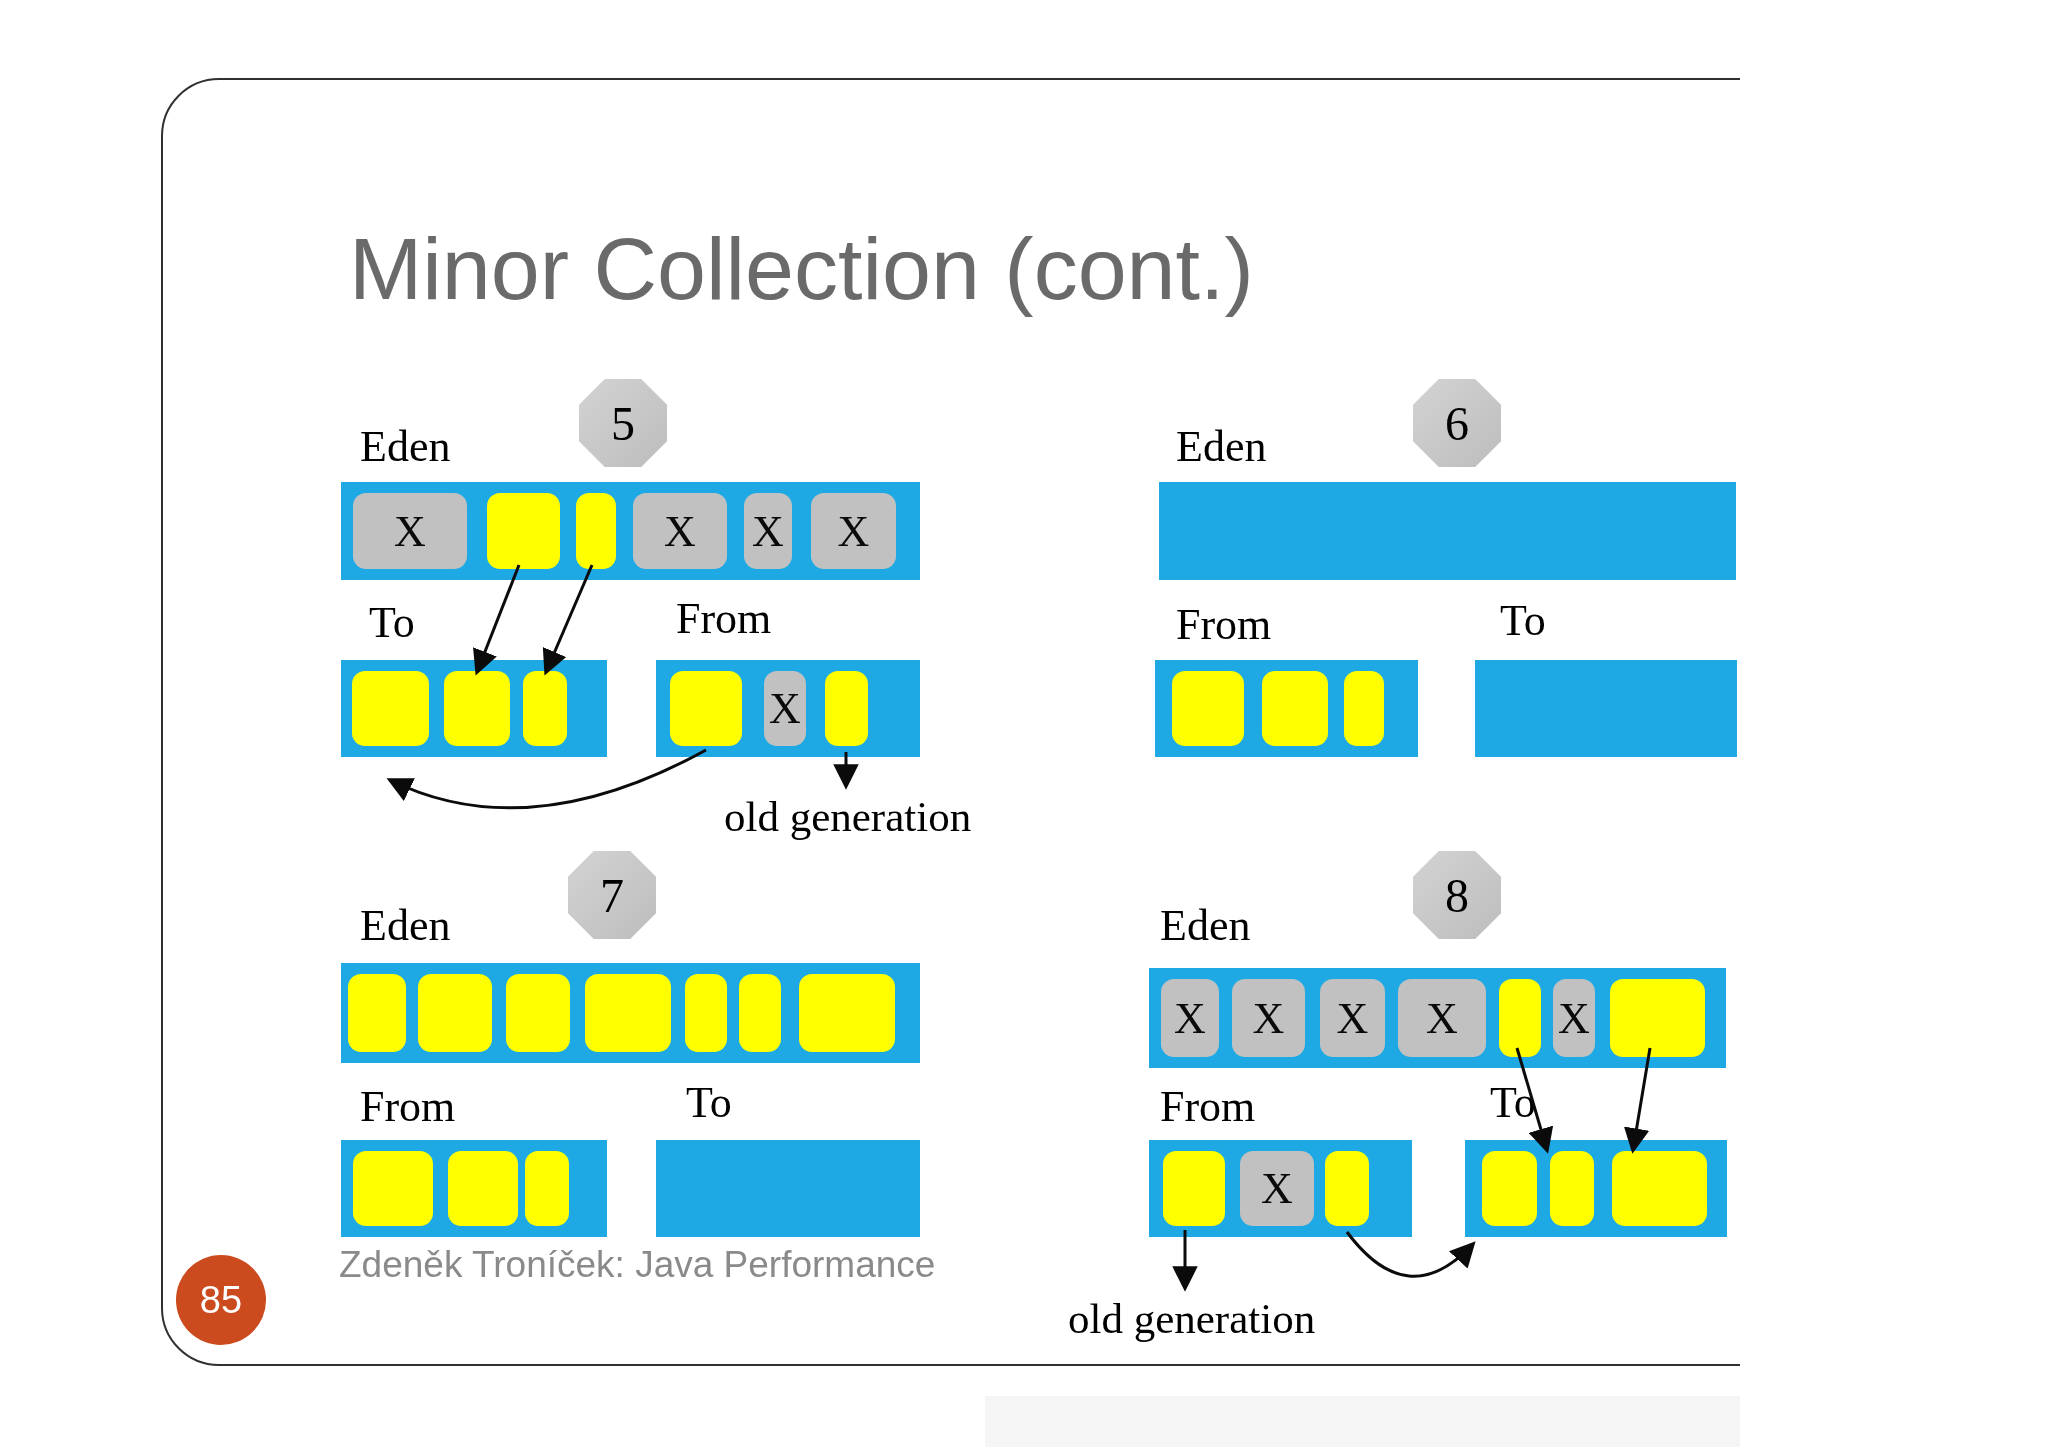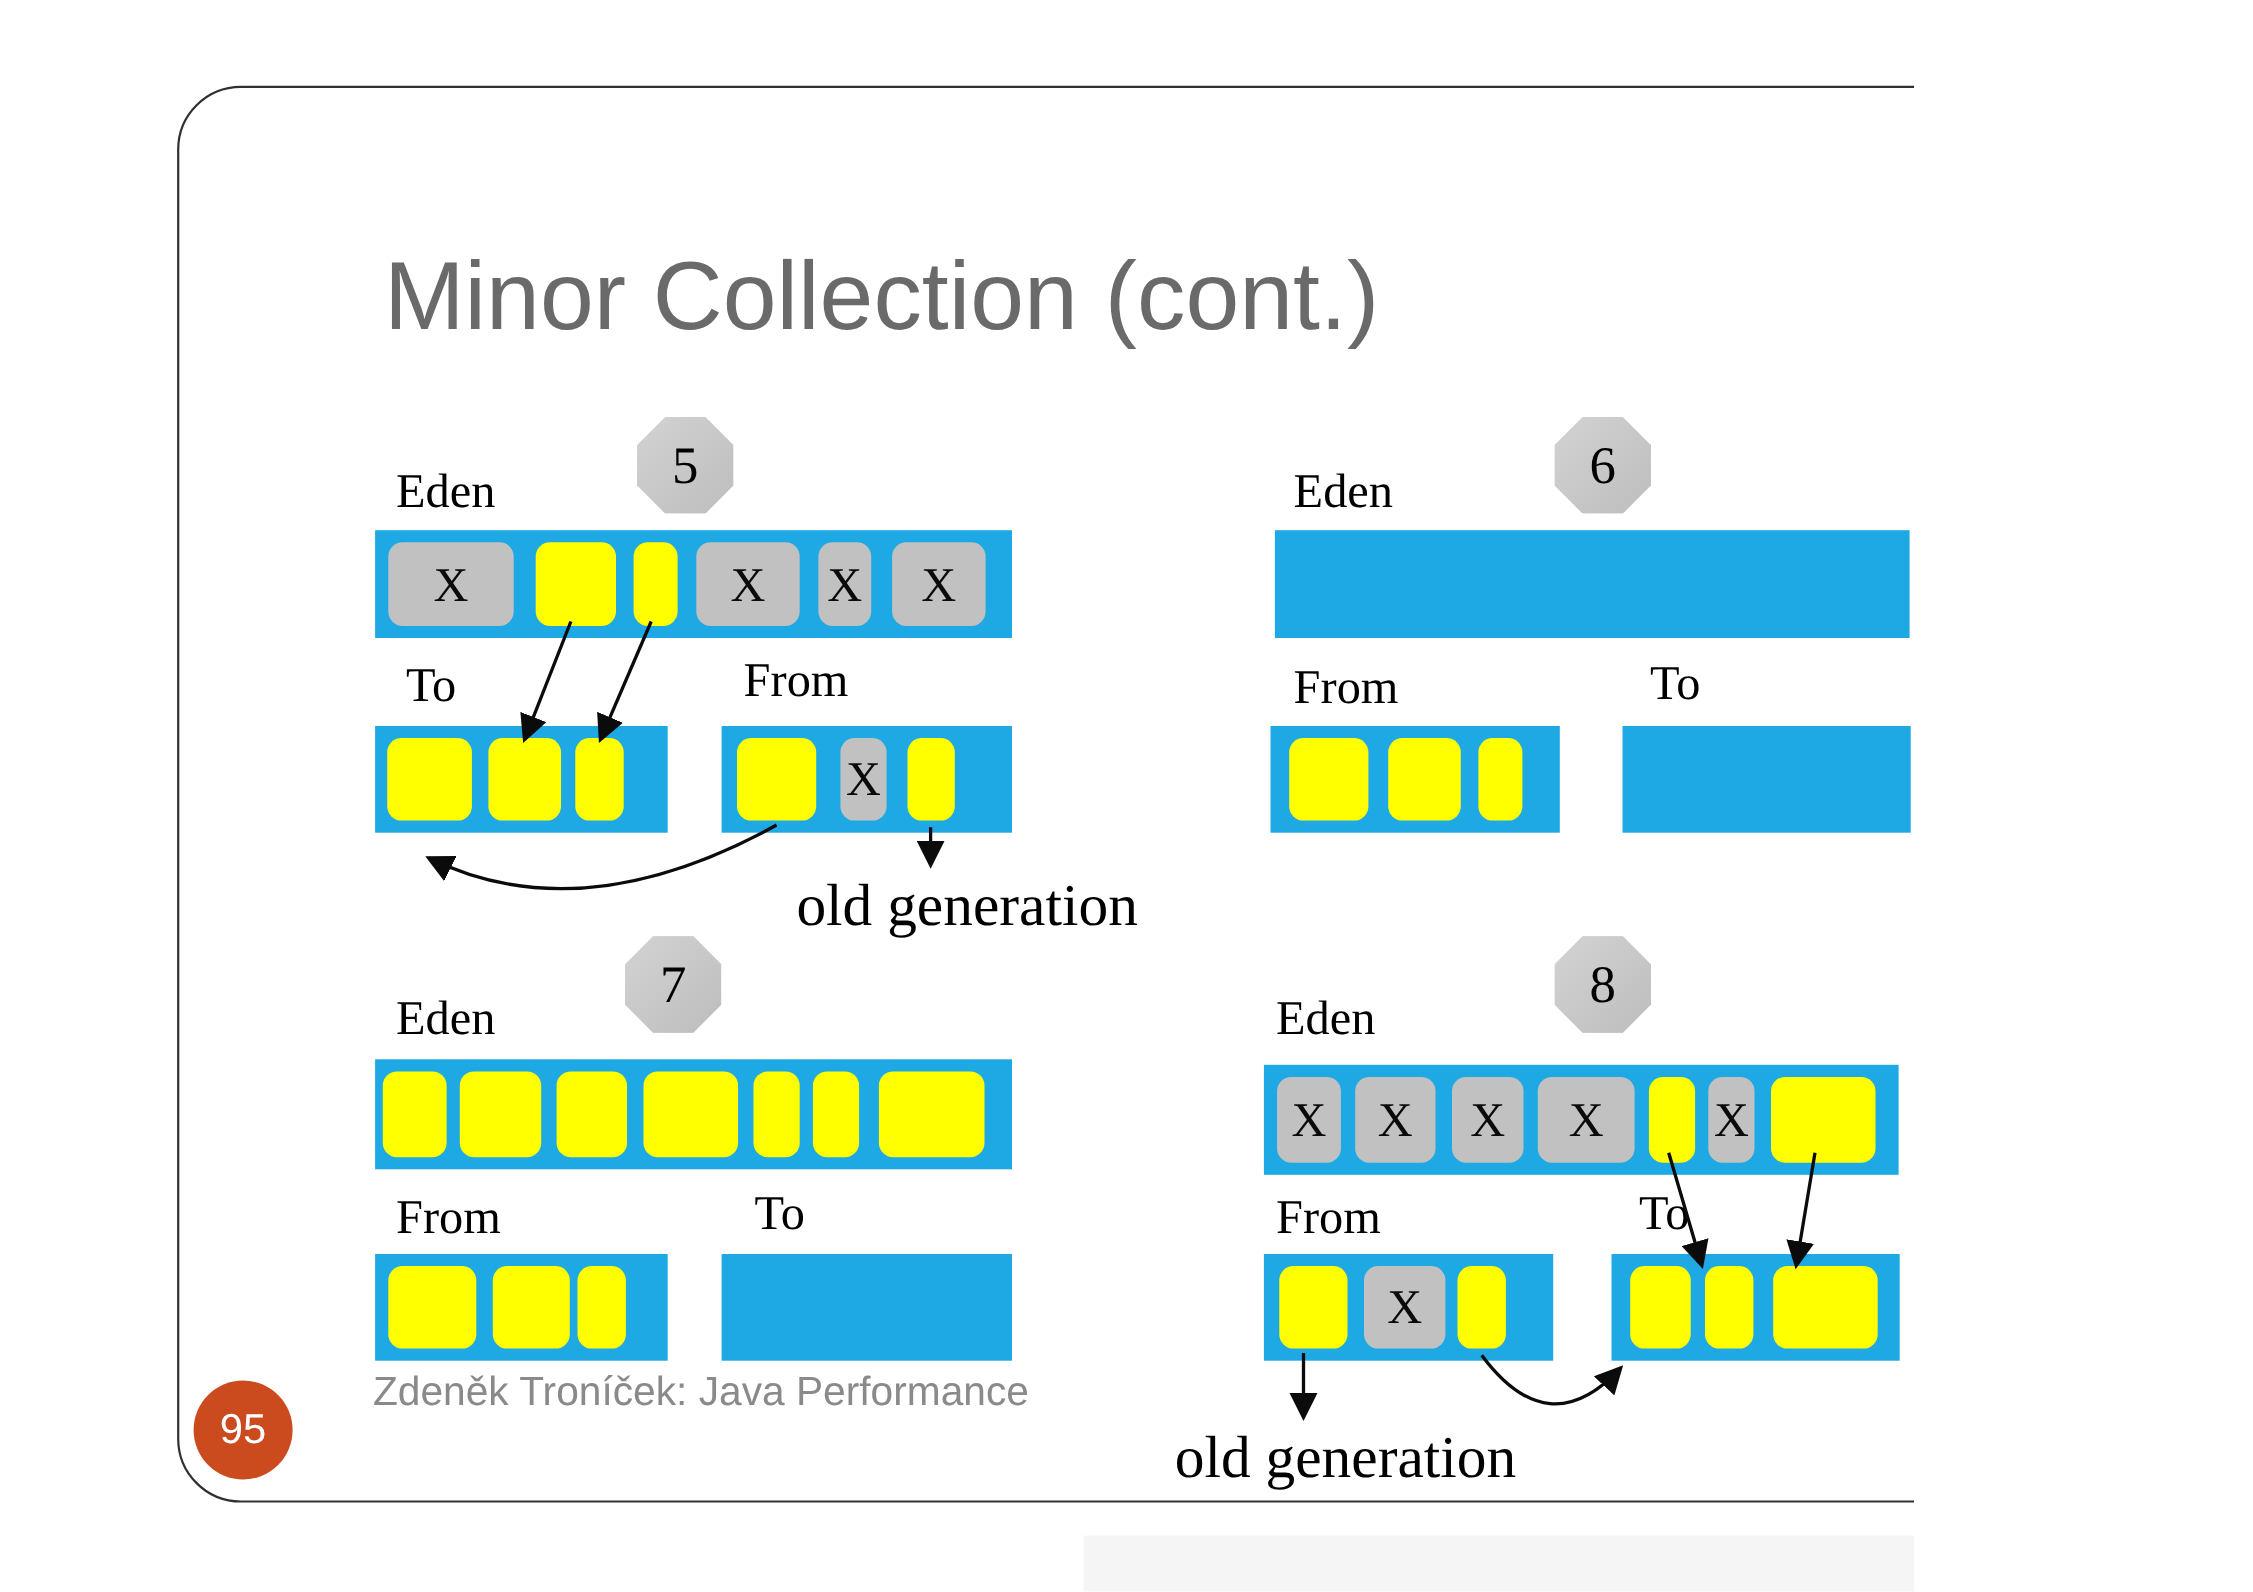--- a/index.html
+++ b/index.html
@@ -12,21 +12,21 @@
                font-size:88px;font-weight:400;color:#6a6a6a;white-space:nowrap;}
   .region-label{position:absolute;font-size:44px;color:#000;white-space:nowrap;line-height:1.05;}
   .badge{position:absolute;width:88px;height:88px;background:linear-gradient(135deg,#d3d3d3,#bdbdbd);
          clip-path:polygon(29.3% 0,70.7% 0,100% 29.3%,100% 70.7%,70.7% 100%,29.3% 100%,0 70.7%,0 29.3%);
          display:flex;align-items:center;justify-content:center;font-size:48px;color:#000;}
   .bar{position:absolute;background:#1ea9e4;}
   .block{position:absolute;border-radius:13px;display:flex;align-items:center;justify-content:center;
          font-size:44px;color:#0a0a0a;}
   .block.live{background:#ffff00;}
   .block.dead{background:#c1c1c1;}
-  .old-gen{position:absolute;font-size:54px;color:#000;white-space:nowrap;}
+  .old-gen{position:absolute;font-size:43px;color:#000;white-space:nowrap;}
   .arrows{position:absolute;left:0;top:0;width:2048px;height:1447px;pointer-events:none;}
   .page-circle{position:absolute;left:176px;top:1255px;width:90px;height:90px;border-radius:50%;
                background:#cb4a1e;display:flex;align-items:center;justify-content:center;
                font-family:"Liberation Sans",sans-serif;font-size:38px;color:#fff;}
   .footer-text{position:absolute;left:339px;top:1244px;font-family:"Liberation Sans",sans-serif;
                font-size:37px;color:#8a8a8a;white-space:nowrap;}
 </style>
 </head>
 <body>
 
@@ -127,16 +127,16 @@
       <path d="M706,750 Q528,848 390,780" marker-end="url(#ah)"></path>
       <path d="M846,752 L846,786" marker-end="url(#ah)"></path>
       <path d="M1517,1048 L1547,1150" marker-end="url(#ah)"></path>
       <path d="M1650,1048 L1633,1150" marker-end="url(#ah)"></path>
       <path d="M1347,1232 Q1408,1314 1473,1244" marker-end="url(#ah)"></path>
       <path d="M1185,1230 L1185,1288" marker-end="url(#ah)"></path>
     </g>
   </svg>
 
   <div class="page-circle">
-    <span>95</span>
+    <span>85</span>
   </div>
   <div class="footer-text">Zdeněk Troníček: Java Performance</div>
 </div>
 
 </body></html>

